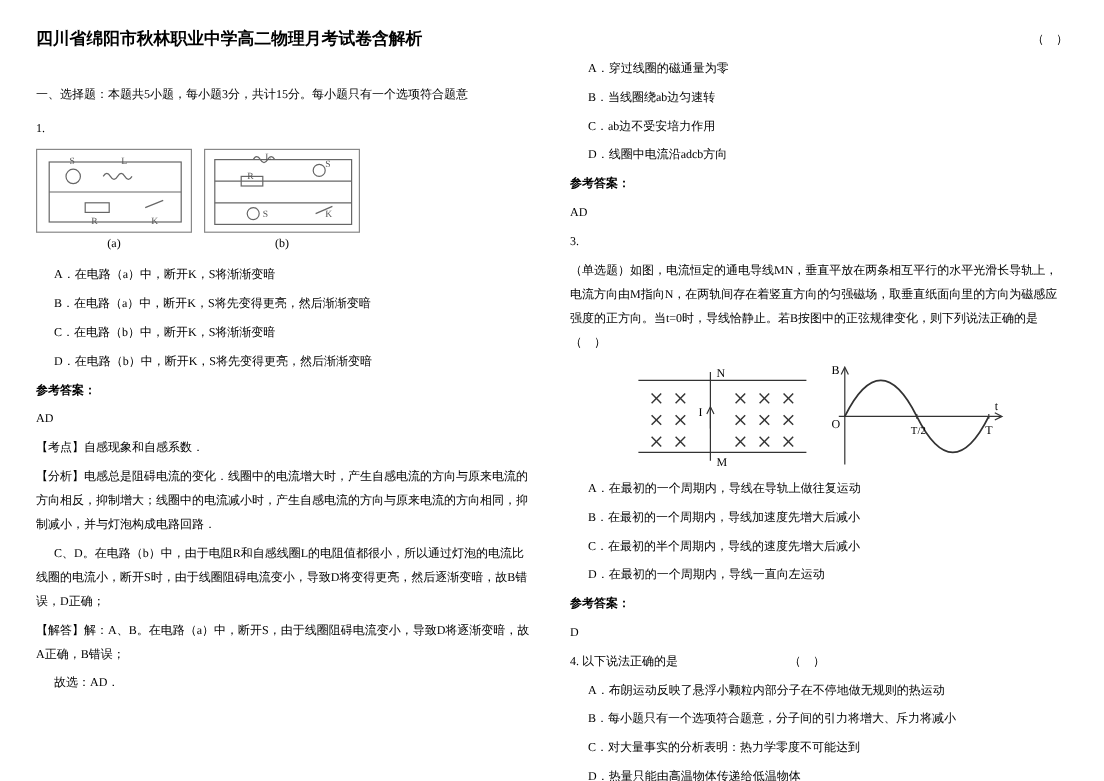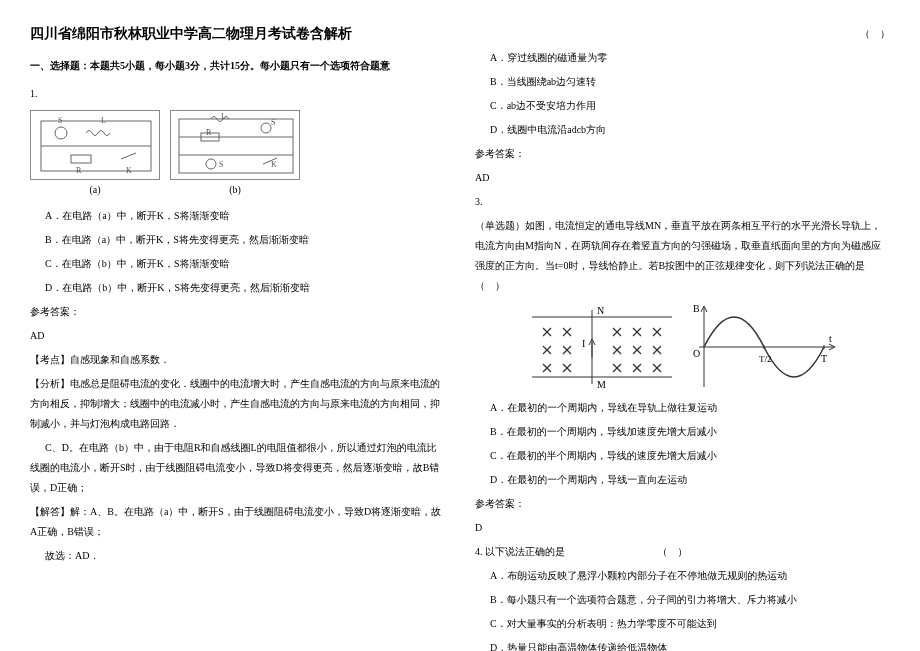--- a/index.html
+++ b/index.html
@@ -17,30 +17,30 @@
     display: flex;
     gap: 30px;
   }
   .col {
     flex: 1;
     line-height: 2;
   }
   .title {
     font-weight: bold;
     font-size: 14px;
-    margin-bottom: 8px;
+    margin-bottom: 22px;
   }
   .section-label {
-    font-weight: bold;
+    font-weight: normal;
     margin: 8px 0;
   }
   .para { margin: 4px 0; }
   .indent { text-indent: 1.5em; }
   .opt { margin: 4px 0 2px 1.5em; }
-  .ans-label { font-weight: normal; }
+  .ans-label { font-weight: bold; }
   .fig-row { display: flex; gap: 10px; align-items: center; margin: 6px 0; }
   .circuit {
     border: 1px solid #888;
     width: 130px;
     height: 70px;
     position: relative;
     font-size: 8px;
     color: #555;
   }
   .circuit .lbl { position: absolute; }

